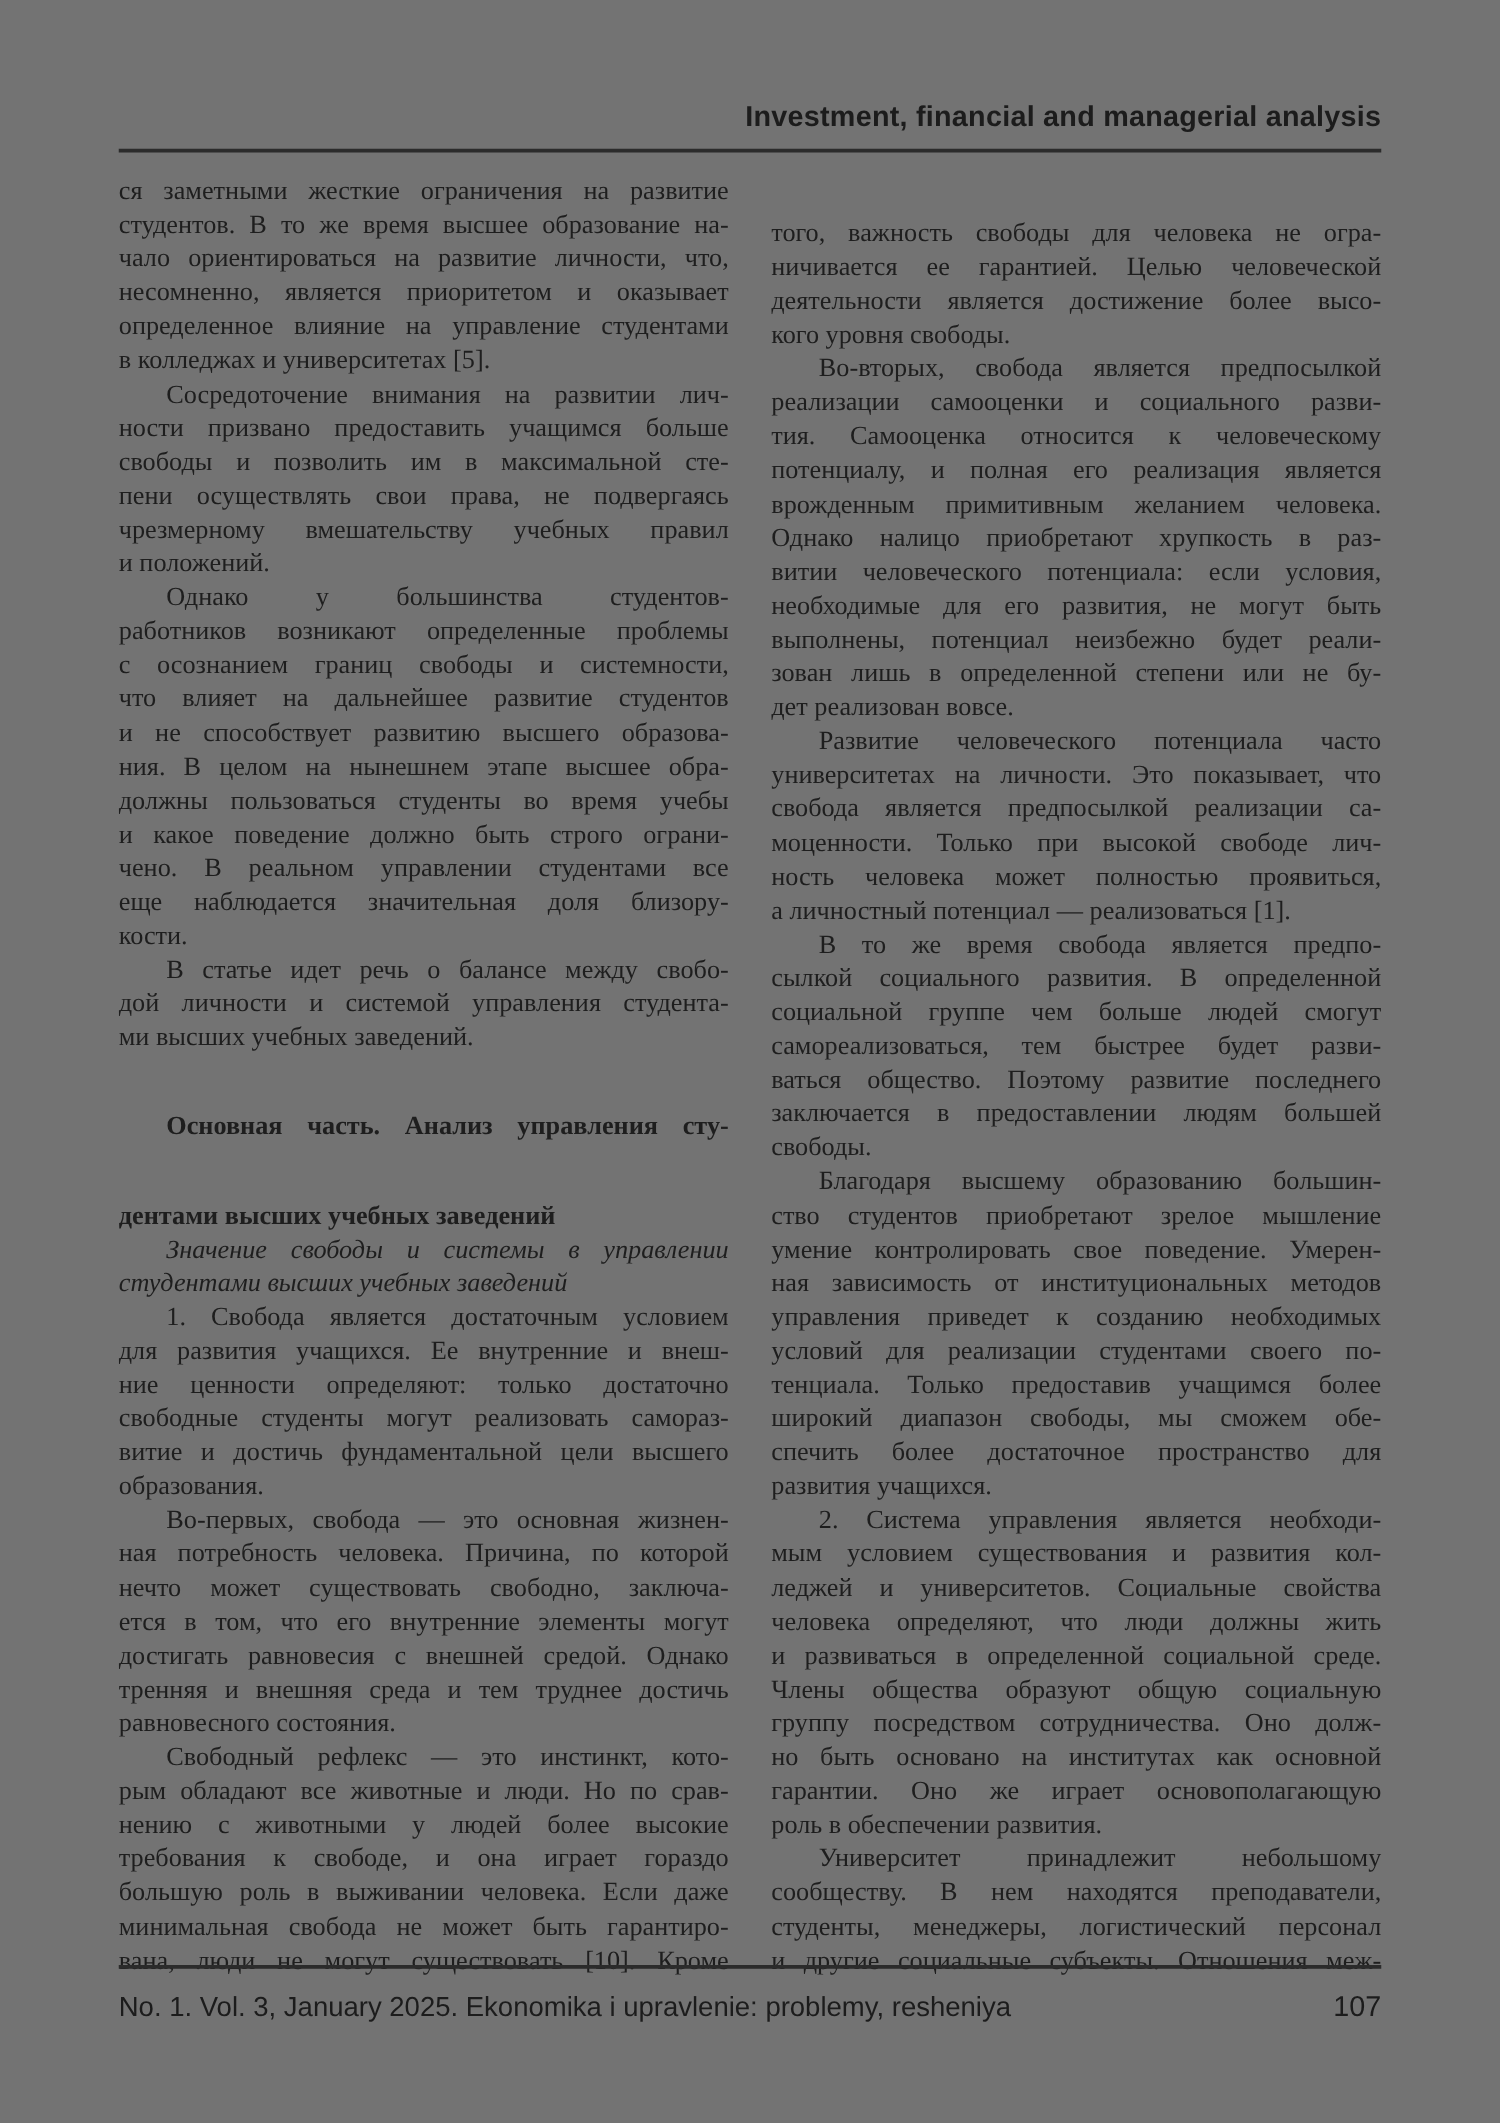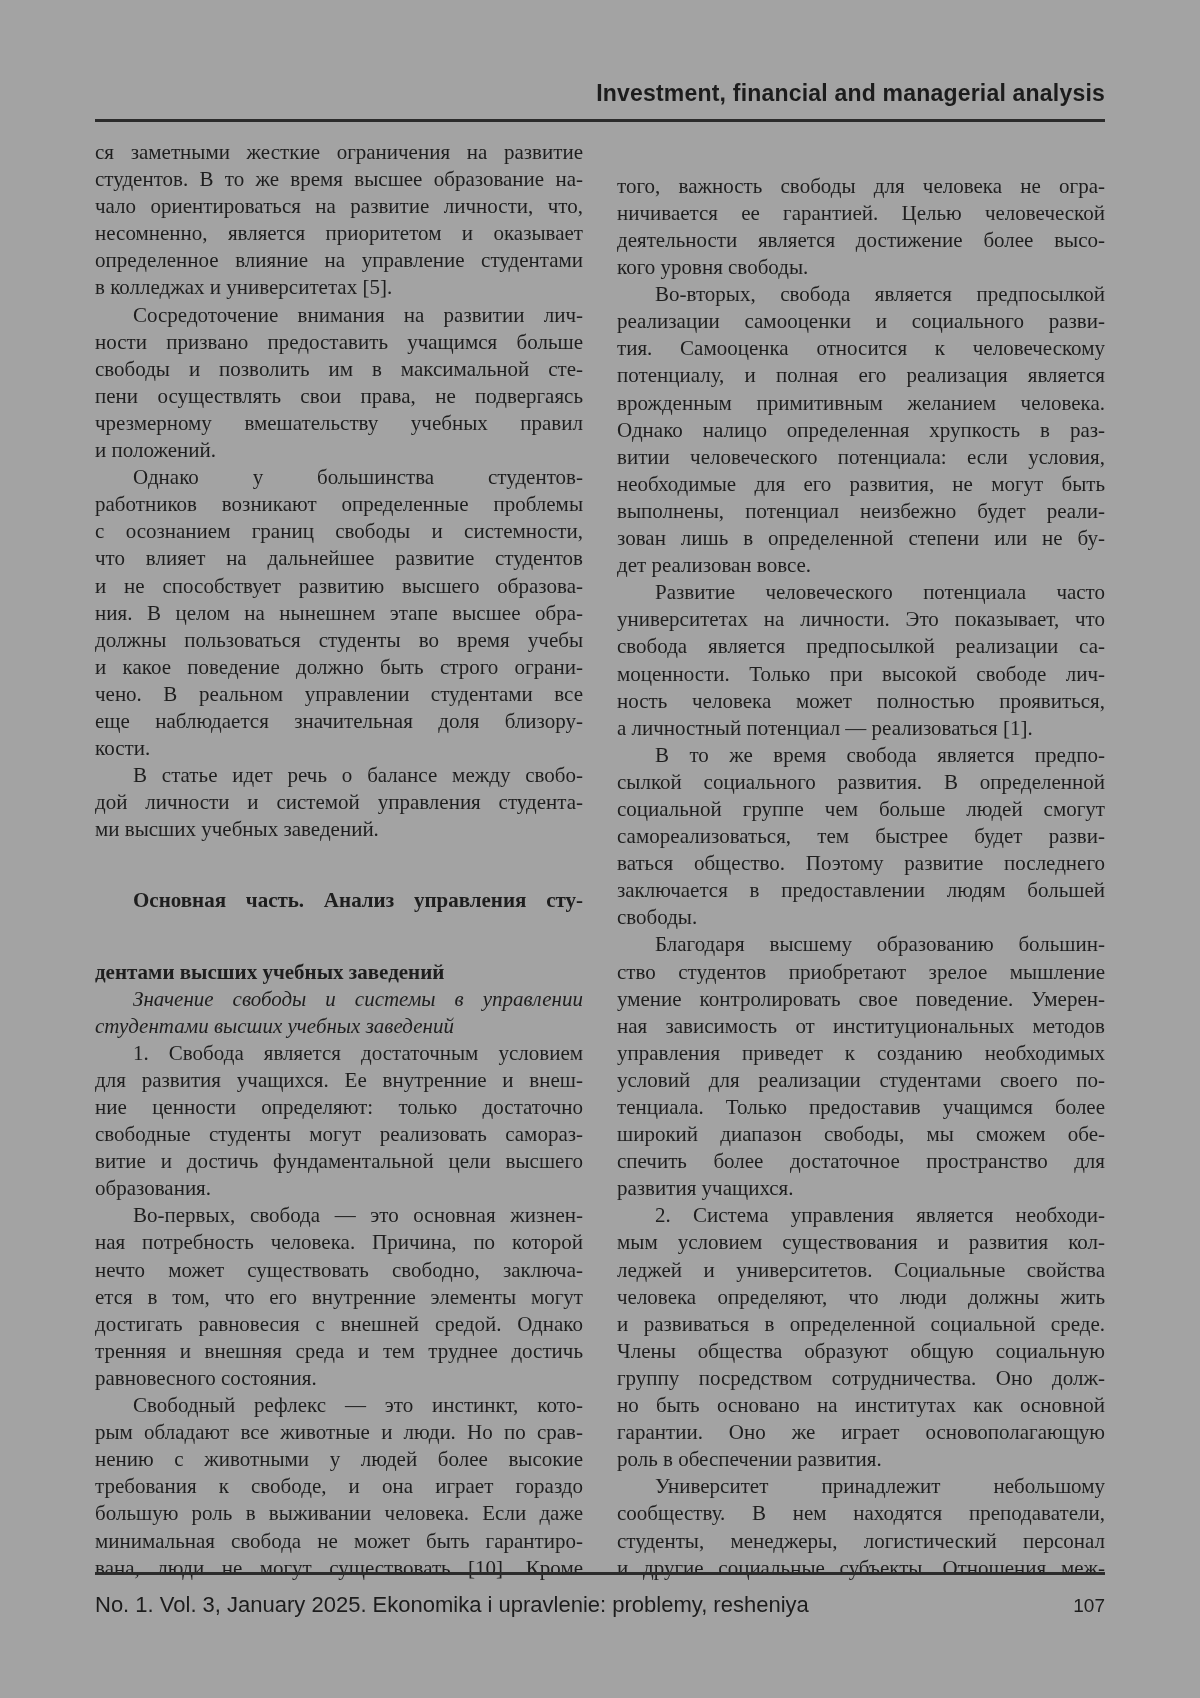--- a/index.html
+++ b/index.html
@@ -1,20 +1,20 @@
 <!DOCTYPE html>
 <html lang="ru"><head>
 <meta charset="utf-8">
 <style>
   html, body { margin: 0; padding: 0; }
   .page {
     position: relative;
     width: 1200px;
     height: 1698px;
-    background: #a3a3a3;
+    background: #737373;
     color: #1e1e1e;
     font-family: "Liberation Serif", "DejaVu Serif", serif;
     overflow: hidden;
   }
   .running-head {
     position: absolute;
     top: 80px;
     left: 95px;
     width: 1010px;
     text-align: right;
@@ -65,21 +65,21 @@
     top: 1592px;
     left: 95px;
     width: 1010px;
     display: flex;
     justify-content: space-between;
     align-items: baseline;
     font-family: Liberation Sans, sans-serif;
     color: #1c1c1c;
   }
   .footer-issue { font-size: 22px; }
-  .footer-page { font-size: 19px; }
+  .footer-page { font-size: 23px; }
 </style>
 </head>
 <body>
 
 <div class="page">
   <div class="running-head">Investment, financial and managerial analysis</div>
   <div class="rule header-rule"></div>
 
   <div class="body-columns">
     <div class="column">
@@ -137,21 +137,21 @@
     <div class="column">
         <div class="line">того, важность свободы для человека не огра-</div>
         <div class="line">ничивается ее гарантией. Целью человеческой</div>
         <div class="line">деятельности является достижение более высо-</div>
         <div class="line end">кого уровня свободы.</div>
         <div class="line indent">Во-вторых, свобода является предпосылкой</div>
         <div class="line">реализации самооценки и социального разви-</div>
         <div class="line">тия. Самооценка относится к человеческому</div>
         <div class="line">потенциалу, и полная его реализация является</div>
         <div class="line">врожденным примитивным желанием человека.</div>
-        <div class="line">Однако налицо определенная хрупкость в раз-</div>
+        <div class="line">Однако налицо приобретают хрупкость в раз-</div>
         <div class="line">витии человеческого потенциала: если условия,</div>
         <div class="line">необходимые для его развития, не могут быть</div>
         <div class="line">выполнены, потенциал неизбежно будет реали-</div>
         <div class="line">зован лишь в определенной степени или не бу-</div>
         <div class="line end">дет реализован вовсе.</div>
         <div class="line indent">Развитие человеческого потенциала часто</div>
         <div class="line">университетах на личности. Это показывает, что</div>
         <div class="line">свобода является предпосылкой реализации са-</div>
         <div class="line">моценности. Только при высокой свободе лич-</div>
         <div class="line">ность человека может полностью проявиться,</div>

